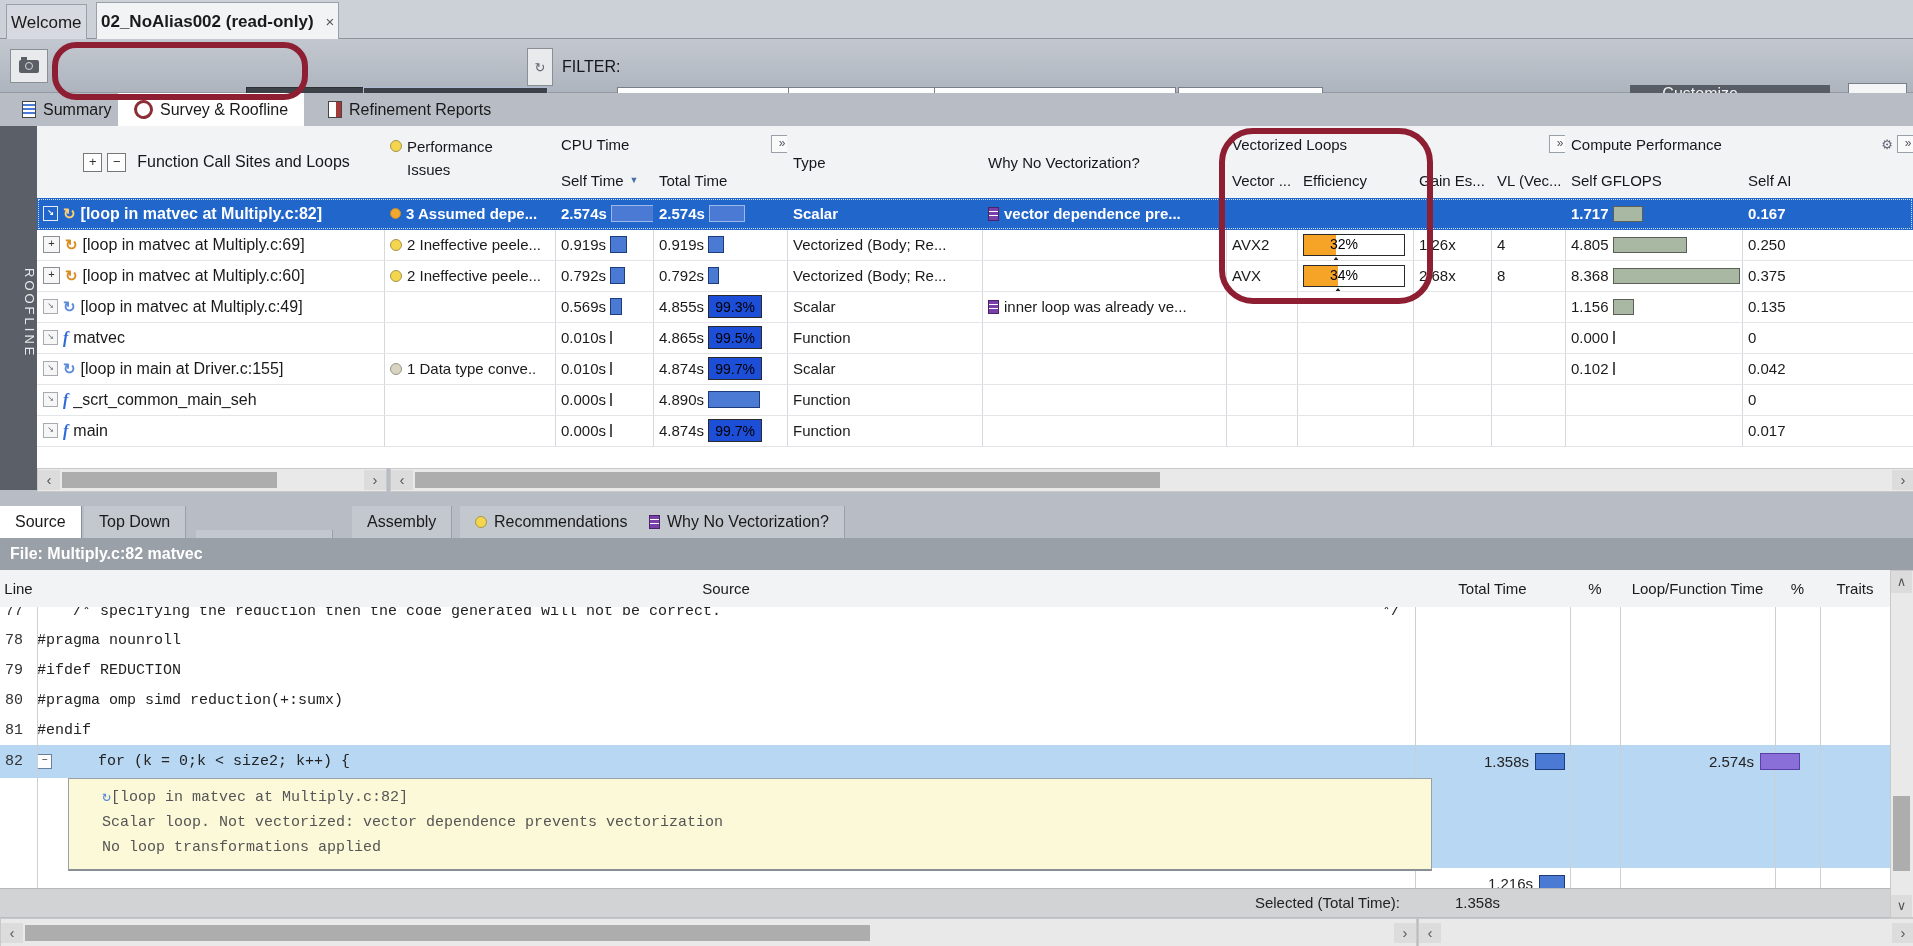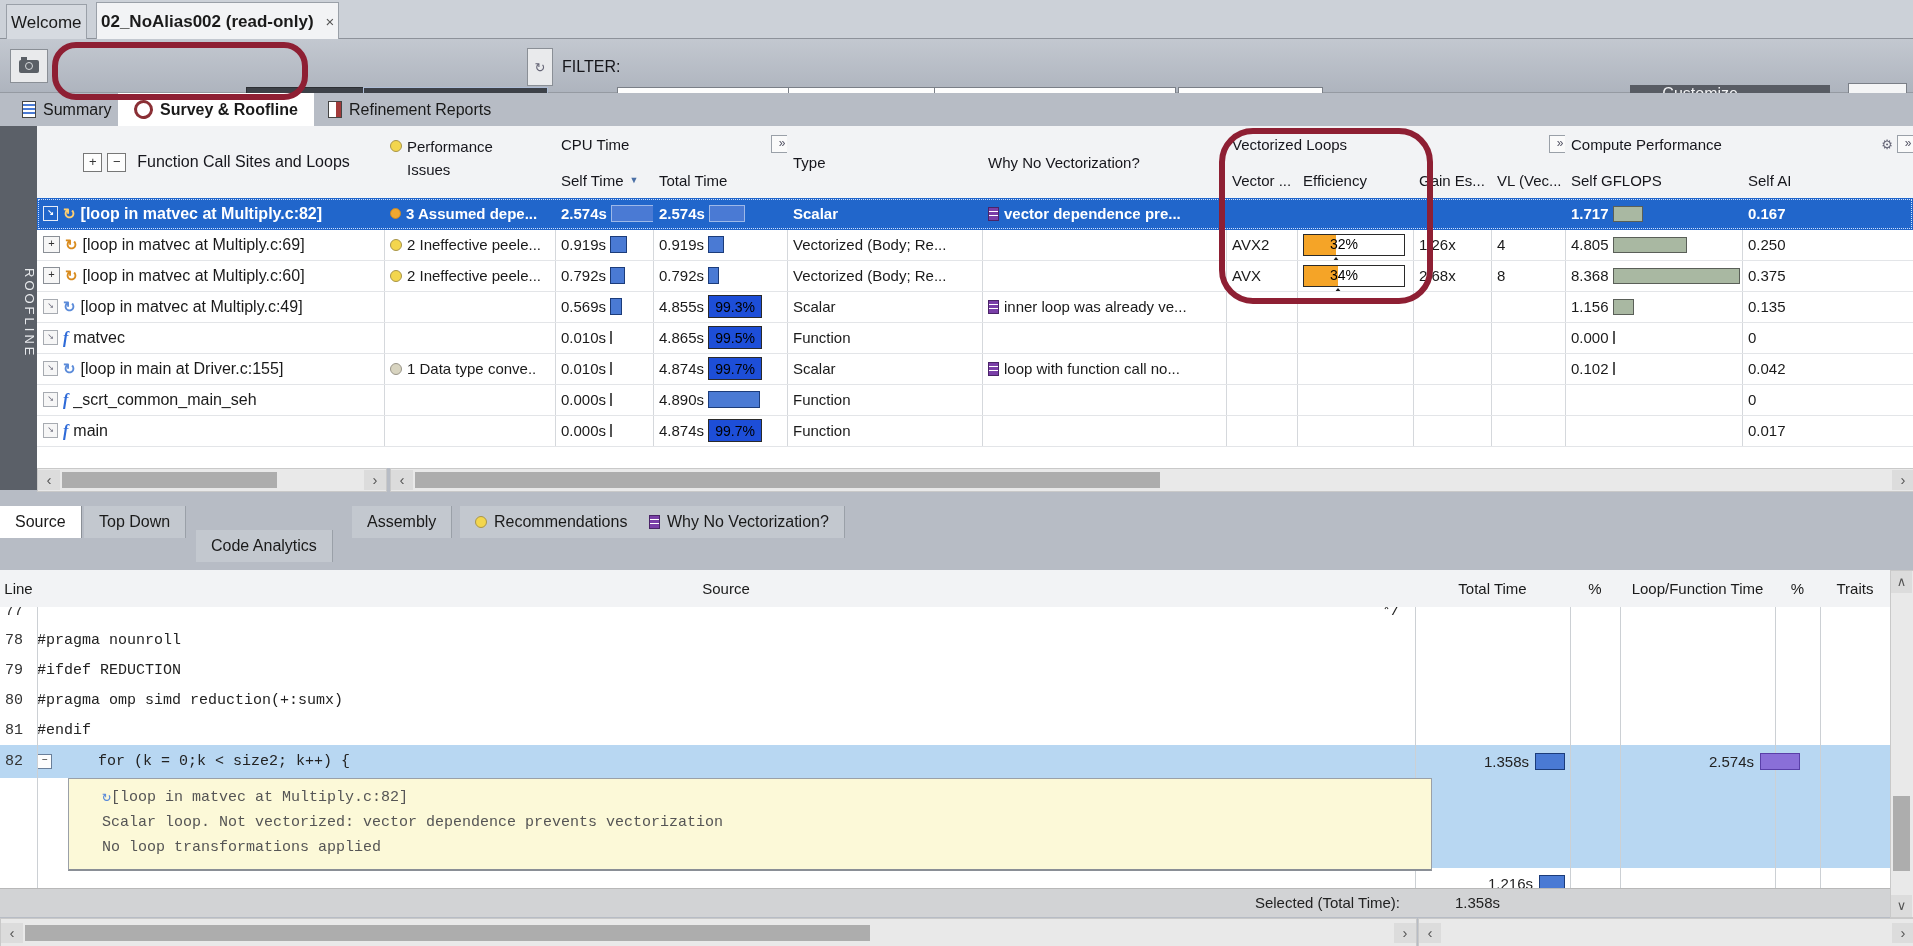--- a/index.html
+++ b/index.html
@@ -211,21 +211,21 @@
     </div>
   </div>
 
   <div class="redmark" style="left:52px;top:42px;width:244px;height:46px;border-radius:24px;"></div>
 
   <div class="abs viewtabs">
     <div class="vtab" style="left:6px;">
       <span class="icon-doc"></span>
       <span>Summary</span>
     </div>
-    <div class="vtab active" style="left:118px;font-weight:bold;">
+    <div class="vtab active" style="left:118px;">
       <span class="icon-survey"></span>
       <span>Survey &amp; Roofline</span>
     </div>
     <div class="vtab" style="left:312px;">
       <span class="icon-ref"></span>
       <span>Refinement Reports</span>
     </div>
   </div>
 
   <div class="abs roofline" style="height:364px;">
@@ -497,24 +497,20 @@
         <span>0.010s</span>
         <span class="tick"></span>
       </div>
       <div class="cell cto">
         <span>4.874s</span>
         <span class="badge">99.7%</span>
       </div>
       <div class="cell cty">
           <span>Scalar</span>
         </div>
-      <div class="cell cw">
-        <span class="whyic"></span>
-        <span>loop with function call no...</span>
-      </div>
       <div class="cell cgf">
         <span>0.102</span>
         <span class="tick"></span>
       </div>
       <div class="cell cai">
           <span>0.042</span>
         </div>
     </div>
 
     <div class="srow" style="top:258px;">
@@ -591,20 +587,23 @@
     <div class="btab" style="left:460px;">
       <span class="bulb"></span>
       <span>Recommendations</span>
     </div>
     <div class="btab" style="left:634px;">
       <span class="whyic"></span>
       <span>Why No Vectorization?</span>
     </div>
   </div>
 
+  <div class="abs filebar">
+    <span>File: Multiply.c:82 matvec</span>
+  </div>
 
   <div class="bhd" style="left:0;width:37px;">
       <span>Line</span>
     </div>
   <div class="bhd" style="left:37px;width:1378px;">
       <span>Source</span>
     </div>
   <div class="bhd" style="left:1415px;width:155px;">
       <span>Total Time</span>
     </div>
@@ -617,20 +616,21 @@
   <div class="bhd" style="left:1775px;width:45px;">
       <span>%</span>
     </div>
   <div class="bhd" style="left:1820px;width:70px;">
       <span>Traits</span>
     </div>
 
   <div class="abs srcarea">
     <div class="codrow" style="top:0;height:18px;">
       <span class="lno" style="margin-top:-9px;">77</span>
+      <span class="code" style="margin-top:-9px;">    /* specifying the reduction then the code generated will not be correct.</span>
       <span class="code" style="margin-left:auto;margin-right:490px;margin-top:-9px;">*/</span>
     </div>
     <div class="codrow" style="top:18px;height:30px;">
       <span class="lno">78</span>
       <span class="code">#pragma nounroll</span>
     </div>
     <div class="codrow" style="top:48px;height:30px;">
       <span class="lno">79</span>
       <span class="code">#ifdef REDUCTION</span>
     </div>

